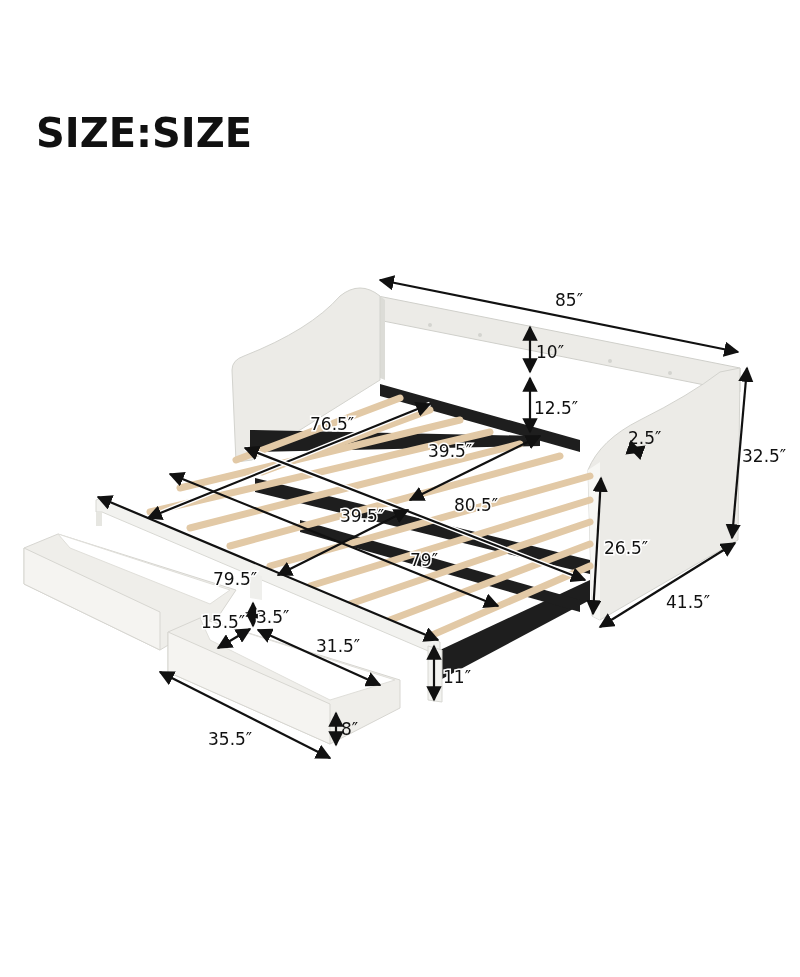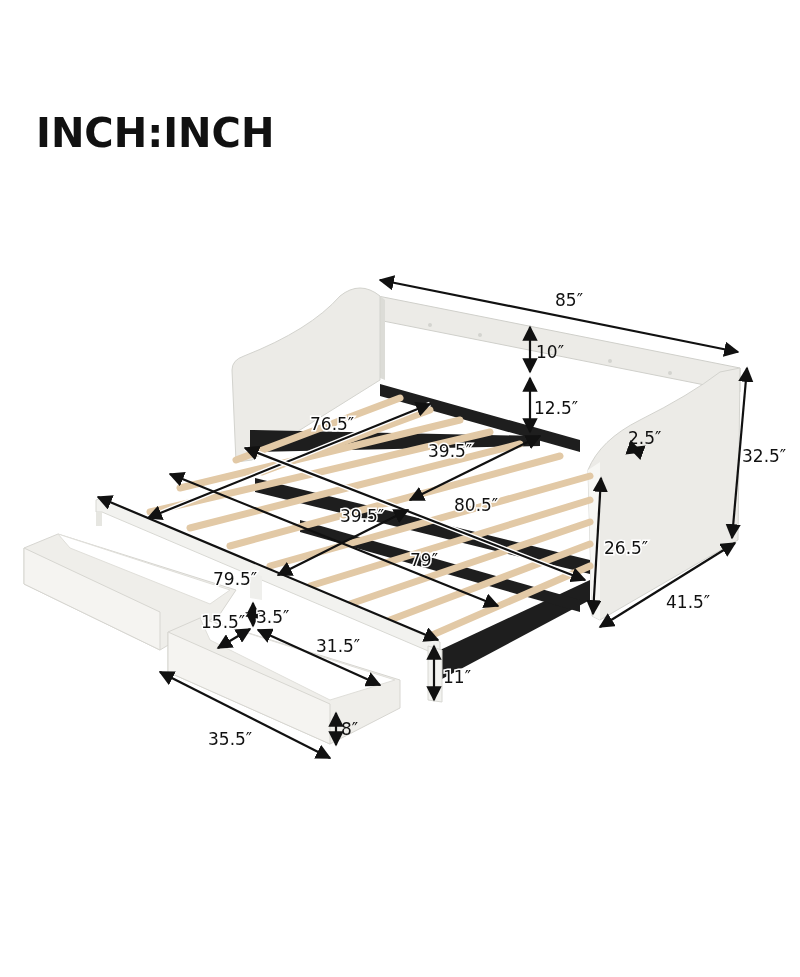--- a/index.html
+++ b/index.html
@@ -10,21 +10,21 @@
     svg.diagram { position: absolute; left: 0; top: 0; }
     .lbl { font-family: "DejaVu Sans", sans-serif; font-size: 17px; fill: #111111; }
     .lbl-out { font-family: "DejaVu Sans", sans-serif; font-size: 17px; fill: #111111;
                stroke: #ffffff; stroke-width: 3px; paint-order: stroke; }
     .dim { stroke: #111111; stroke-width: 2.2; fill: none; }
     .dim-w { stroke: #ffffff; stroke-width: 5; fill: none; }
   </style>
 </head>
 <body>
 
-<div class="title">INCH:INCH</div>
+<div class="title">SIZE:SIZE</div>
 
 <svg class="diagram" width="800" height="977" viewBox="0 0 800 977">
   <defs>
     <marker id="ah" viewBox="0 0 10 10" refX="9" refY="5" markerWidth="7" markerHeight="7" orient="auto-start-reverse">
       <path d="M0,0 L10,5 L0,10 z" fill="#111111"></path>
     </marker>
   </defs>
 
   <g>
 

